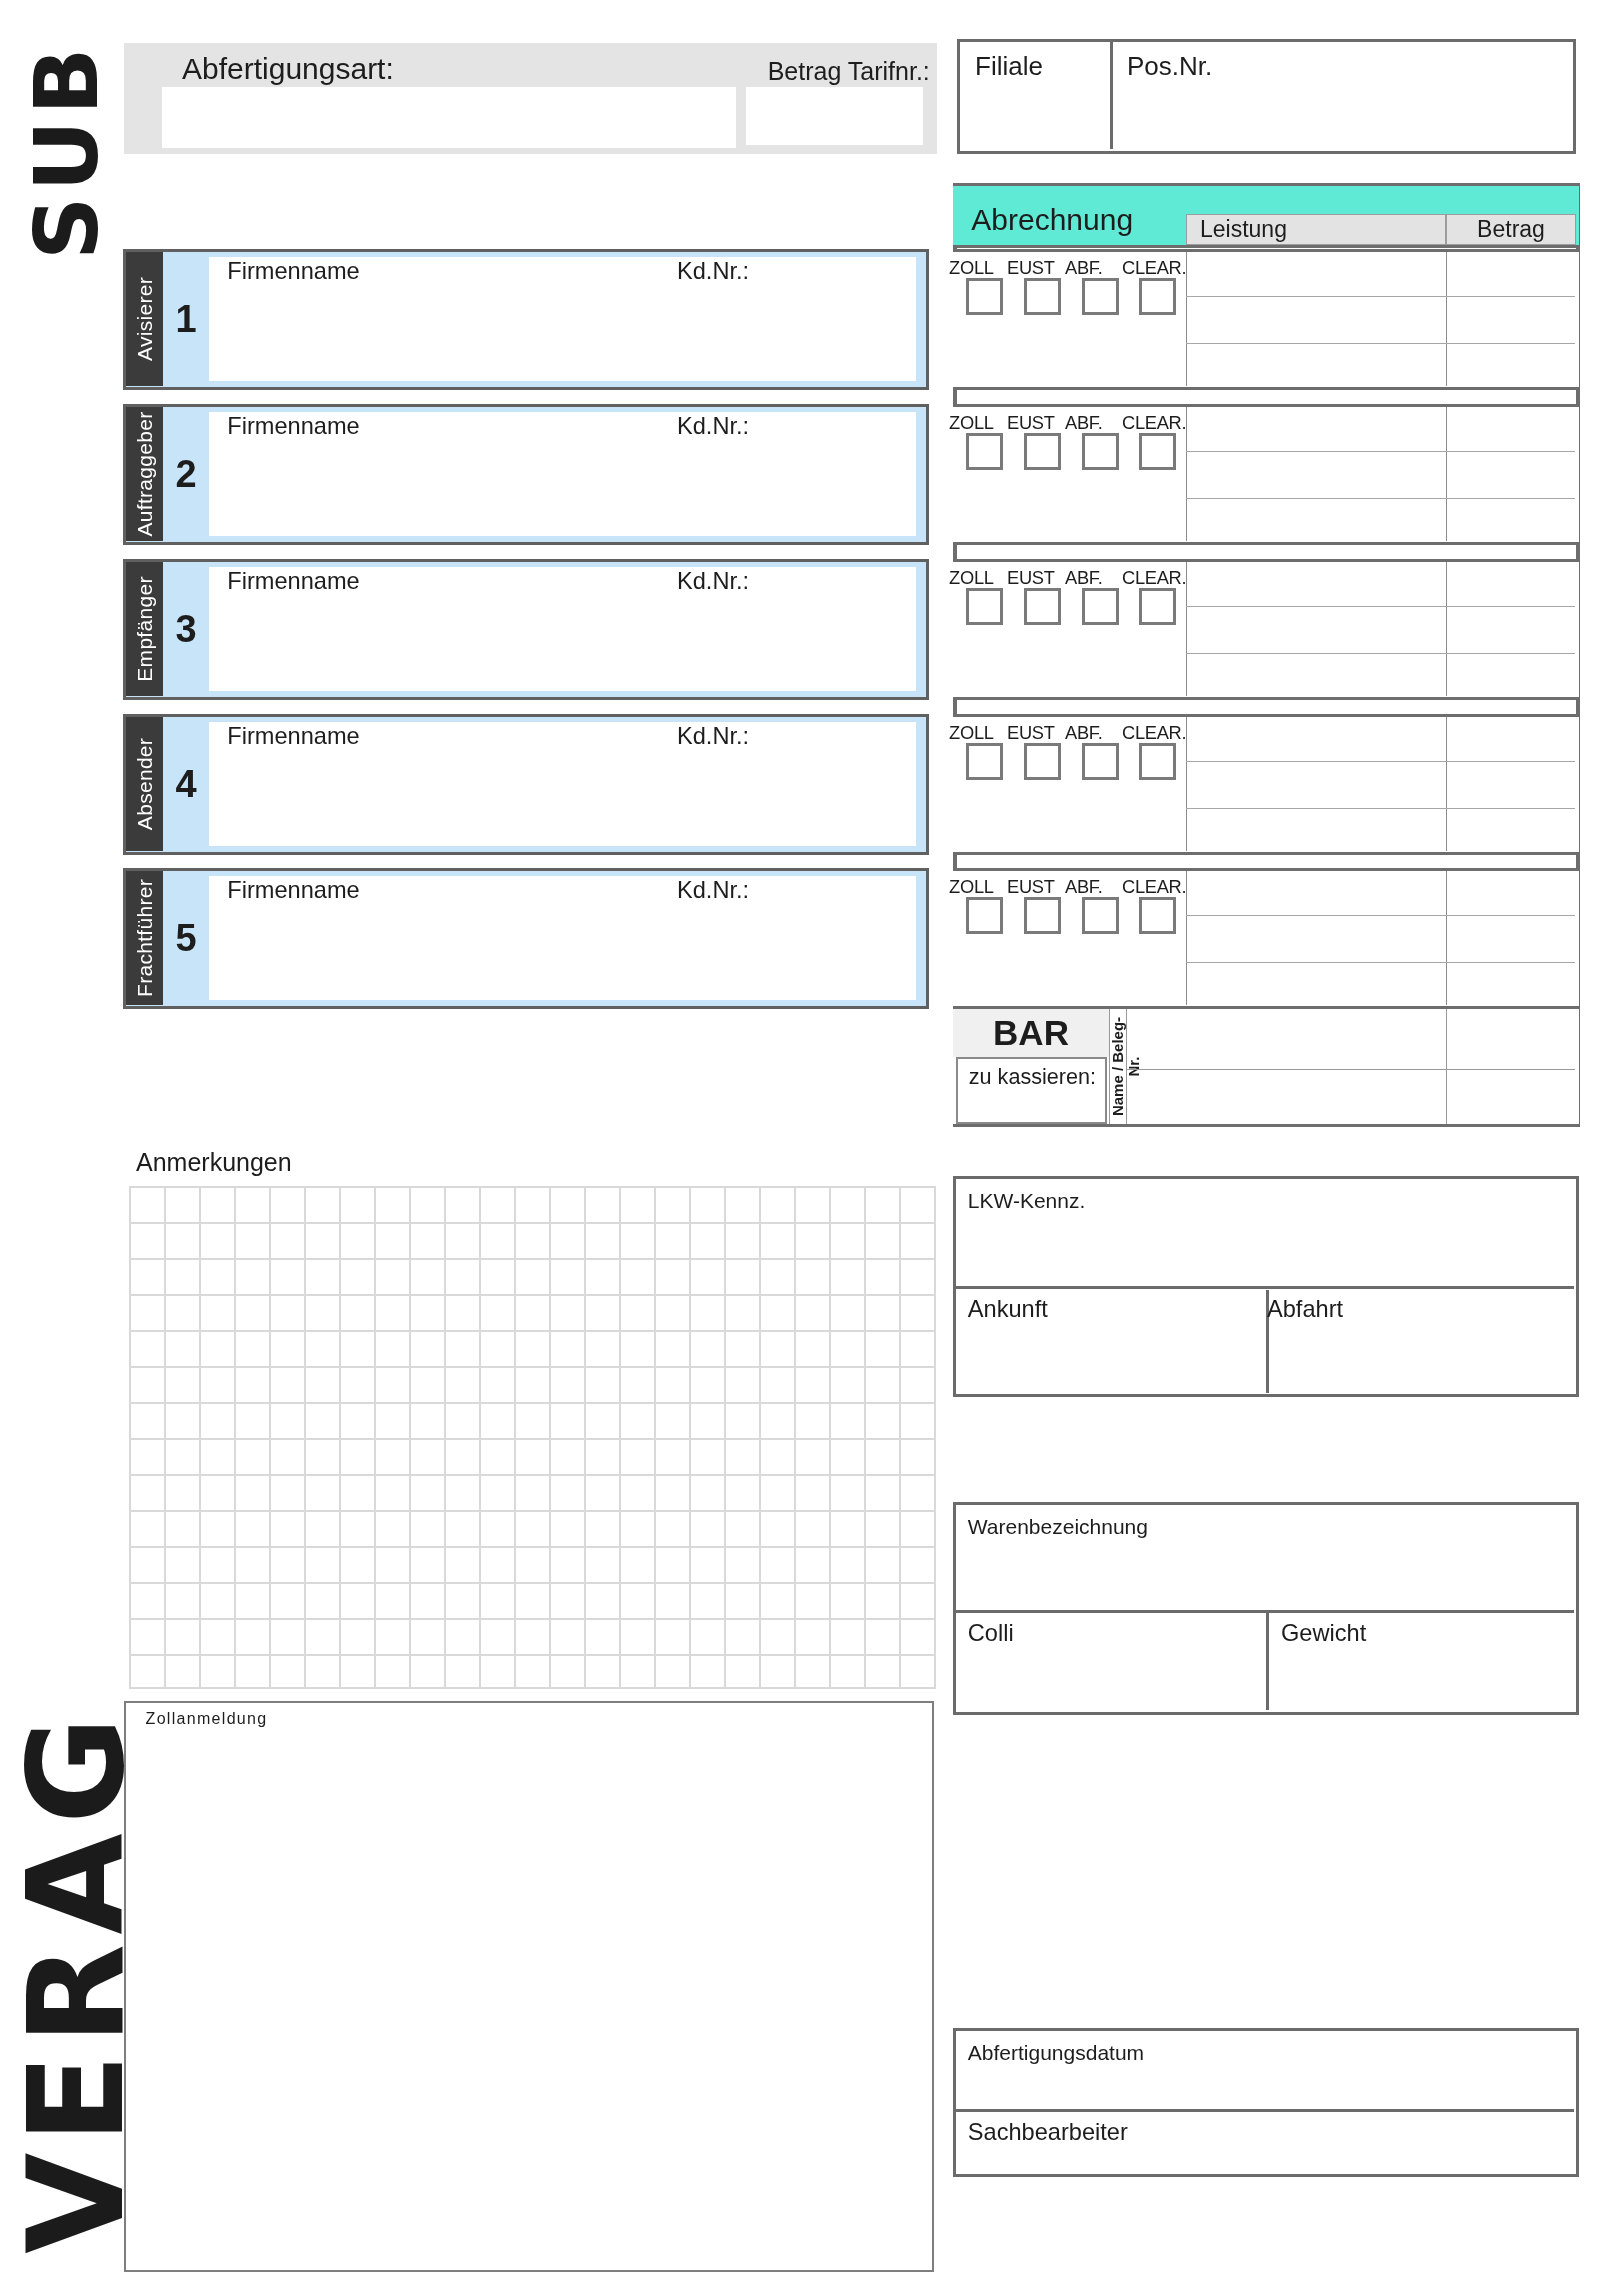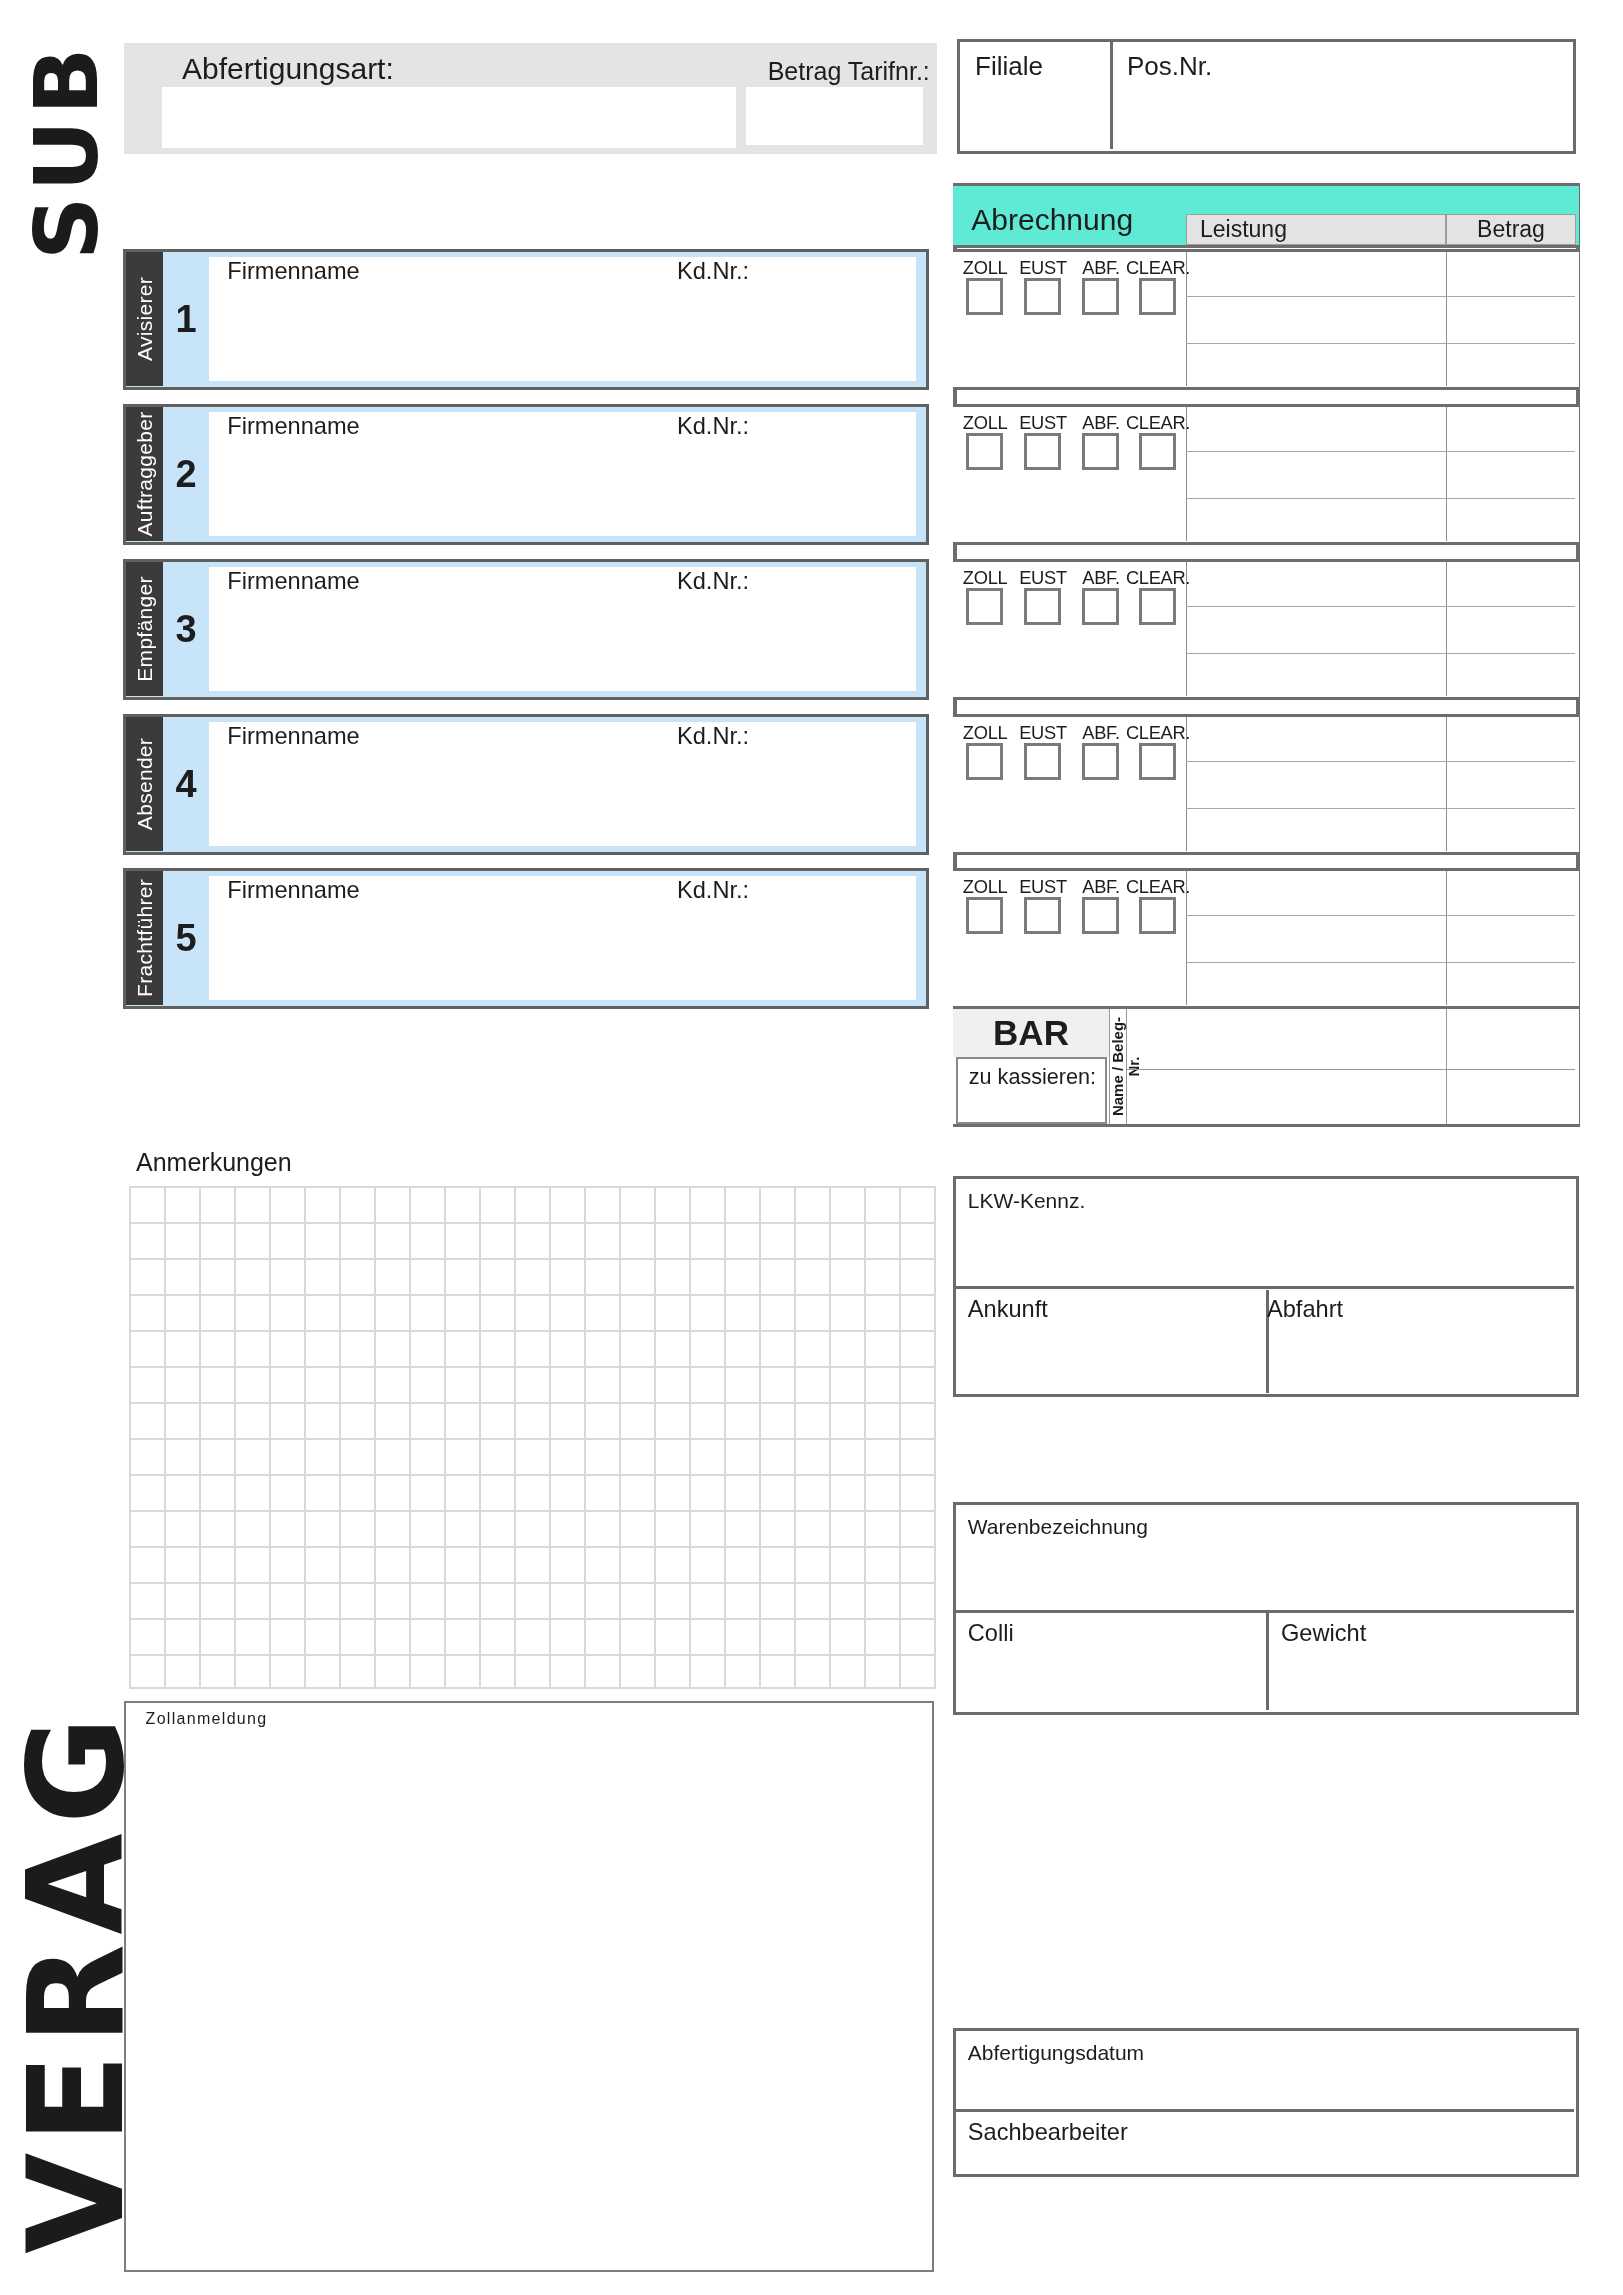--- a/index.html
+++ b/index.html
@@ -57,21 +57,21 @@
   .hdr-betrag { left:493px; width:130px; text-align:center; line-height:29.4px; }
 
   .grp {
     left:953px; width:626px; height:141px; background:#fff;
     border-top:3.3px solid #6d6d6d; border-bottom:3.3px solid #6d6d6d;
   }
   .grp .vdiv { position:absolute; top:0; width:1.3px; height:134px; background:#8c8c8c; }
   .grp .v1 { left:233px; } .grp .v2 { left:493px; }
   .grp .hdiv { position:absolute; left:233px; width:389px; height:1.3px; background:#a6a6a6; }
   .grp .h1 { top:44px; } .grp .h2 { top:91px; }
-  .ck-lbl { position:absolute; top:4.6px; width:72px; text-align:center; font-size:18.3px; letter-spacing:-0.3px; }
+  .ck-lbl { position:absolute; top:4.6px; width:72px; font-size:18.3px; letter-spacing:-0.3px; }
   .ck-box { position:absolute; top:26px; width:37px; height:37px; border:3.3px solid #7a7a7a; background:#fff; }
   .cl1 { left:-3.9px; } .cl2 { left:54px; } .cl3 { left:112px; } .cl4 { left:169px; }
   .cb1 { left:13px; } .cb2 { left:71px; } .cb3 { left:129px; } .cb4 { left:186px; }
 
   
   .party {
     left:123px; width:806px; height:141px;
     border:3.3px solid #606060; background:#c8e4f8;
   }
   .party .tab { position:absolute; left:0; top:0; width:37px; height:134px; background:#3b3b3b; }

